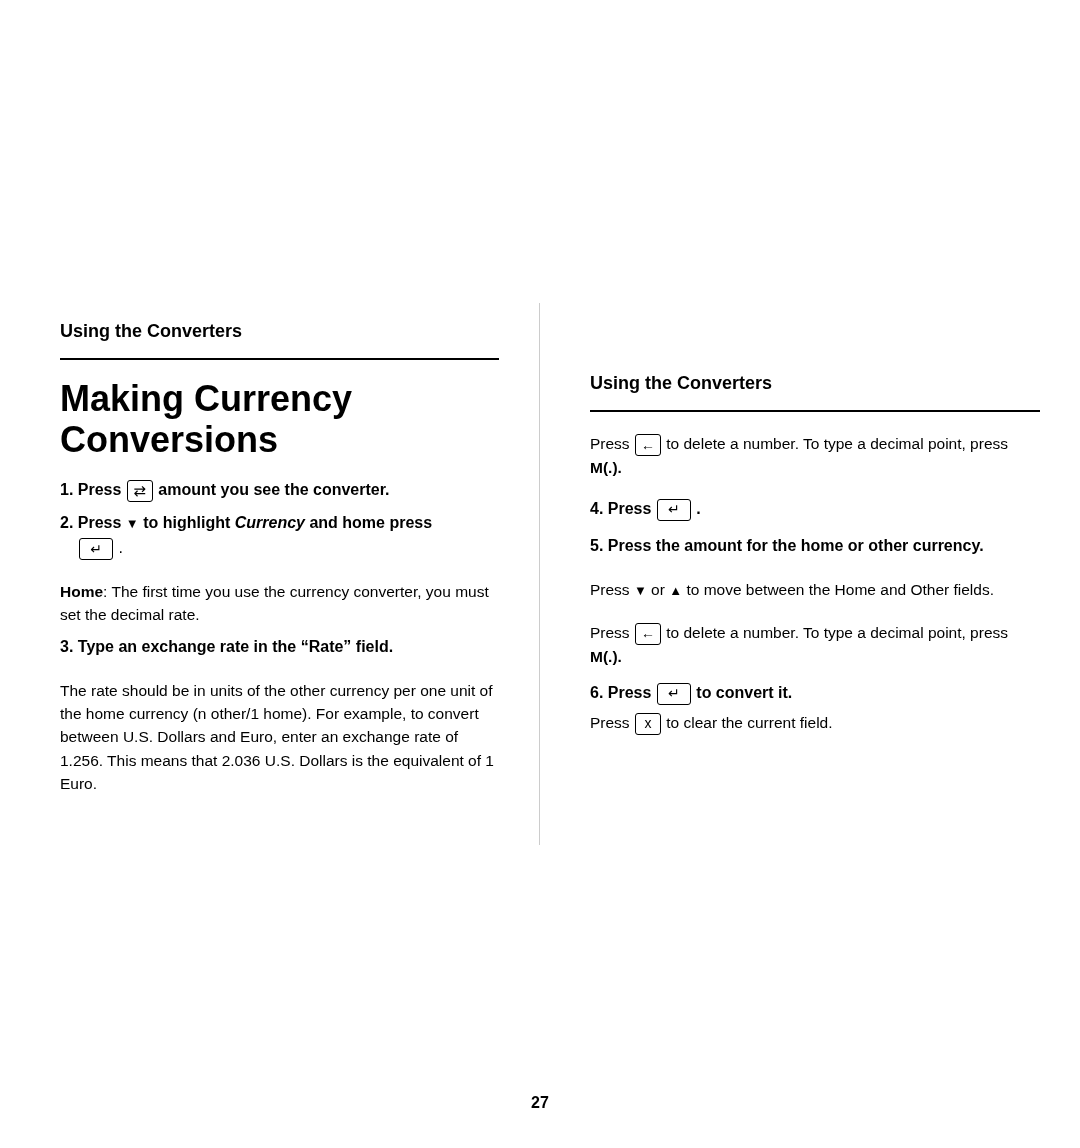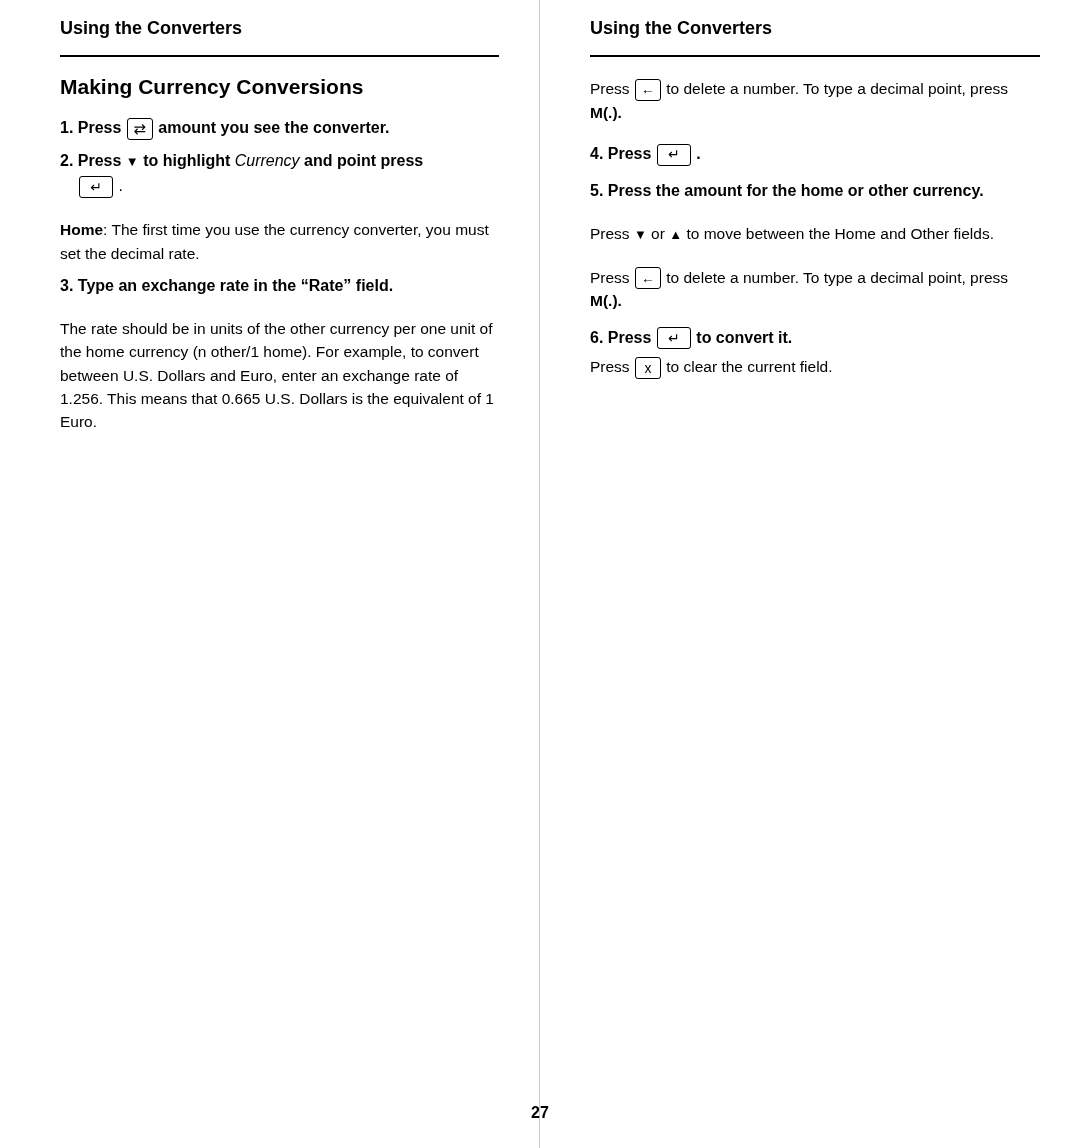--- a/index.html
+++ b/index.html
@@ -15,20 +15,21 @@
       font-family: Arial, Helvetica, sans-serif;
       font-size: 16px;
       color: #000000;
       overflow: hidden;
     }
 
     .page-container {
       display: flex;
       width: 100%;
       height: 100%;
+      align-items: center;
     }
 
     .left-column {
       width: 540px;
       padding: 0 40px 40px 60px;
       border-right: 1px solid #ccc;
     }
 
     .right-column {
       width: 540px;
@@ -42,21 +43,21 @@
       margin-bottom: 6px;
     }
 
     .header-divider {
       border: none;
       border-top: 2px solid #000;
       margin-bottom: 18px;
     }
 
     .page-title {
-      font-size: 21px;
+      font-size: 36px;
       font-weight: bold;
       line-height: 1.15;
       margin-bottom: 18px;
     }
 
     .step-heading {
       font-size: 16px;
       font-weight: bold;
       line-height: 1.4;
       margin-bottom: 4px;
@@ -80,34 +81,34 @@
 
     .down-arrow {
       font-size: 13px;
     }
 
     .up-arrow {
       font-size: 13px;
     }
 
     .bold-italic {
-      font-weight: normal;
+      font-weight: bold;
       font-style: italic;
     }
 
     .bold {
       font-weight: bold;
     }
 
     .page-number {
       text-align: left;
       font-size: 16px;
       font-weight: bold;
       position: absolute;
-      bottom: 26px;
+      bottom: 36px;
       left: 50%;
       transform: translateX(-50%);
     }
 
     .note-bold {
       font-weight: bold;
     }
 
     ol.steps-list {
       list-style: none;
@@ -156,38 +157,38 @@
         </div>
       </li>
 
       <li>
         <div class="step-heading">
           <span>2. </span>
           <span>Press </span>
           <span class="down-arrow">▼</span>
           <span> to highlight </span>
           <span class="bold-italic">Currency</span>
-          <span> and point press</span>
+          <span> and home press</span>
         </div>
         <div style="margin-left: 18px; margin-bottom: 5px;">
           <span class="inline-key" style="min-width:34px;">↵</span>
           <span> .</span>
         </div>
         <div class="sub-text">
           <span class="note-bold">Home</span><span>: The first time you use the currency converter, you must set the decimal rate.</span>
         </div>
       </li>
 
       <li>
         <div class="step-heading">
           <span>3. </span>
           <span>Type an exchange rate in the “Rate” field.</span>
         </div>
         <div class="sub-text">
-          The rate should be in units of the other currency per one unit of the home currency (n other/1 home). For example, to convert between U.S. Dollars and Euro, enter an exchange rate of 1.256. This means that 0.665 U.S. Dollars is the equivalent of 1 Euro.
+          The rate should be in units of the other currency per one unit of the home currency (n other/1 home). For example, to convert between U.S. Dollars and Euro, enter an exchange rate of 1.256. This means that 2.036 U.S. Dollars is the equivalent of 1 Euro.
         </div>
       </li>
 
     </ol>
   </div>
 
   <div class="right-column">
     <div class="column-header">Using the Converters</div>
     <hr class="header-divider">
 

